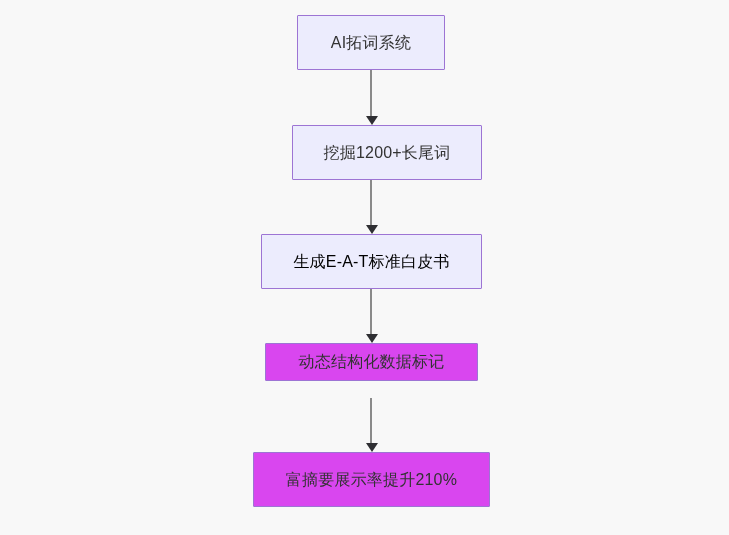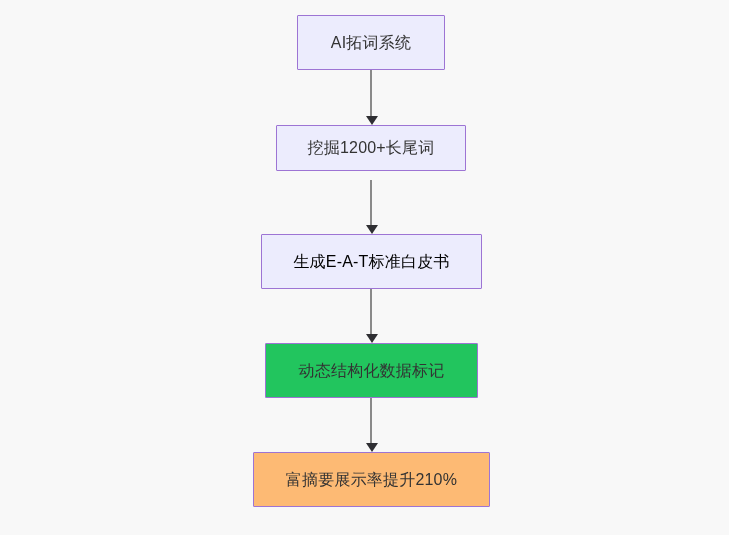--- a/index.html
+++ b/index.html
@@ -88,29 +88,29 @@
 
   <div class="flow-edge" id="edge-4" style="left: 371px; top: 398px; height: 54px;">
     <div class="flow-edge-line" style="height: 46px; left: -1px; background: rgb(138, 138, 138);"></div>
     <div class="flow-edge-arrow" style="top: 45px; border-top-color: rgb(47, 47, 51);"></div>
   </div>
 
   <div class="flow-node" id="node-1" style="left: 297px; top: 15px; width: 148px; height: 55px; background: rgb(236, 236, 253); border-color: rgb(157, 116, 212); color: rgb(51, 51, 51);">
     <span class="flow-node-label">AI拓词系统</span>
   </div>
 
-  <div class="flow-node" id="node-2" style="left: 276px; top: 125px; width: 190px; height: 46px; background: rgb(236, 236, 253); border-color: rgb(157, 116, 212); color: rgb(51, 51, 51);">
+  <div class="flow-node" id="node-2" style="left: 292px; top: 125px; width: 190px; height: 55px; background: rgb(236, 236, 253); border-color: rgb(157, 116, 212); color: rgb(51, 51, 51);">
     <span class="flow-node-label">挖掘1200+长尾词</span>
   </div>
 
   <div class="flow-node" id="node-3" style="left: 261px; top: 234px; width: 221px; height: 55px; background: rgb(236, 236, 253); border-color: rgb(157, 116, 212); color: #000000;">
     <span class="flow-node-label">生成E-A-T标准白皮书</span>
   </div>
 
-  <div class="flow-node" id="node-4" style="left: 265px; top: 343px; width: 213px; height: 55px; background: #22c55e; border-color: rgb(157, 116, 212); color: rgb(51, 51, 51);">
+  <div class="flow-node" id="node-4" style="left: 265px; top: 343px; width: 213px; height: 38px; background: #d946ef; border-color: rgb(157, 116, 212); color: rgb(51, 51, 51);">
     <span class="flow-node-label">动态结构化数据标记</span>
   </div>
 
-  <div class="flow-node" id="node-5" style="left: 253px; top: 452px; width: 237px; height: 55px; background: #fdba74; border-color: rgb(157, 116, 212); color: rgb(51, 51, 51);">
+  <div class="flow-node" id="node-5" style="left: 253px; top: 452px; width: 237px; height: 55px; background: #d946ef; border-color: rgb(157, 116, 212); color: rgb(51, 51, 51);">
     <span class="flow-node-label">富摘要展示率提升210%</span>
   </div>
 
 </div>
 
 </body></html>

